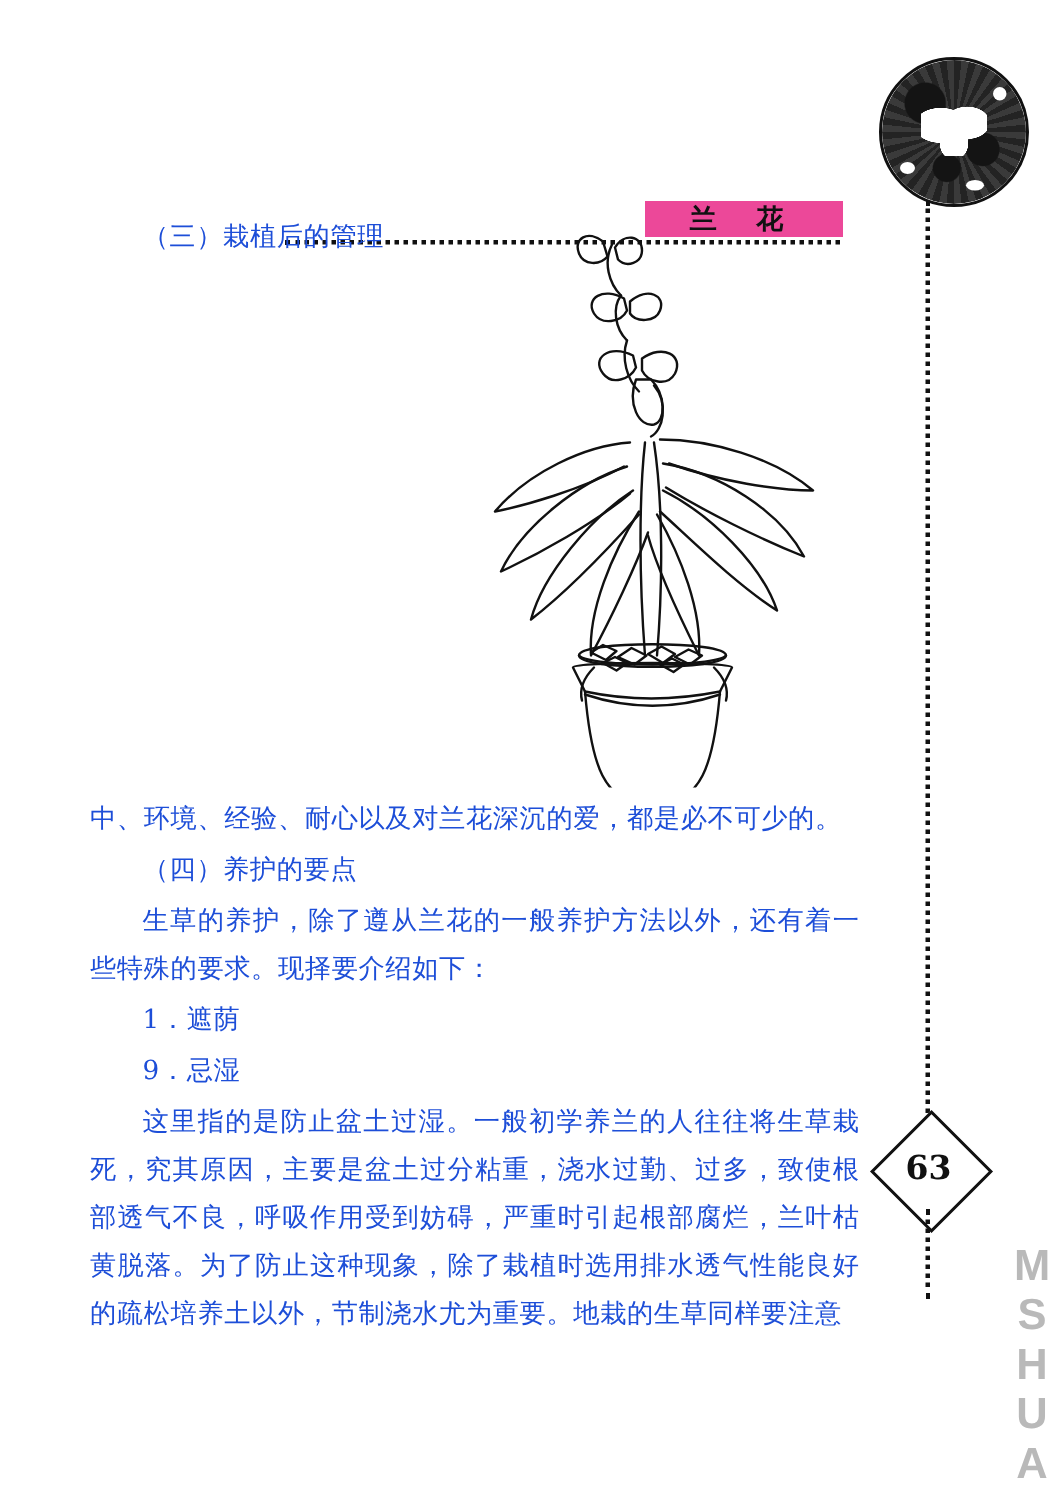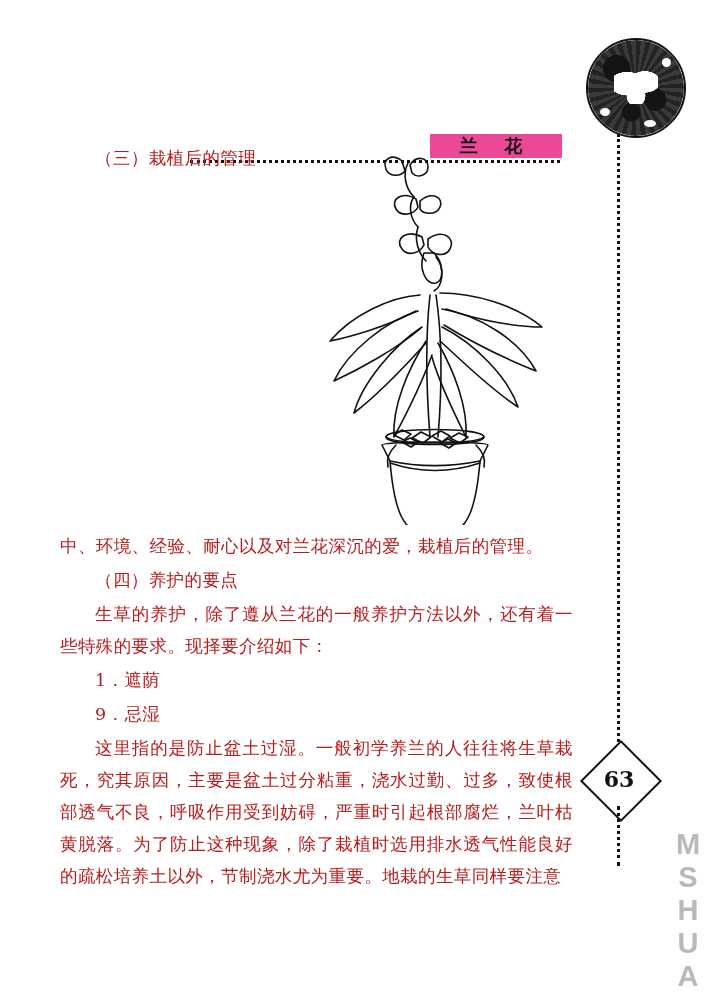--- a/index.html
+++ b/index.html
@@ -163,21 +163,21 @@
     left: 60px;
     width: 513px;
   }
   p {
     margin: 0 0 2px 0;
     font-family: "DejaVu Serif", serif;
     font-size: 17.5px;
     line-height: 32px;
     text-align: justify;
     text-justify: inter-ideograph;
-    color: #b91c1c;
+    color: #1d4ed8;
     letter-spacing: 0.4px;
   }
   p.indent { text-indent: 2em; }
 
   
   .figure {
     position: absolute;
     left: 290px;
     top: 145px;
     width: 290px;
@@ -267,21 +267,21 @@
         <path d="M186 300 C192 306 196 314 194 322"></path>
       </g>
     </svg>
   </div>
 
   <div class="body-col">
     <p class="indent">（三）栽植后的管理</p>
   </div>
 
   <div class="body-full" style="top:530px;">
-    <p>中、环境、经验、耐心以及对兰花深沉的爱，栽植后的管理。</p>
+    <p>中、环境、经验、耐心以及对兰花深沉的爱，都是必不可少的。</p>
     <p class="indent">（四）养护的要点</p>
     <p class="indent">生草的养护，除了遵从兰花的一般养护方法以外，还有着一些特殊的要求。现择要介绍如下：</p>
     <p class="indent">1．遮荫</p>
     <p class="indent">9．忌湿</p>
     <p class="indent">这里指的是防止盆土过湿。一般初学养兰的人往往将生草栽死，究其原因，主要是盆土过分粘重，浇水过勤、过多，致使根部透气不良，呼吸作用受到妨碍，严重时引起根部腐烂，兰叶枯黄脱落。为了防止这种现象，除了栽植时选用排水透气性能良好的疏松培养土以外，节制浇水尤为重要。地栽的生草同样要注意</p>
   </div>
 
   <div class="watermark">MSHUA</div>
 
 </div>

